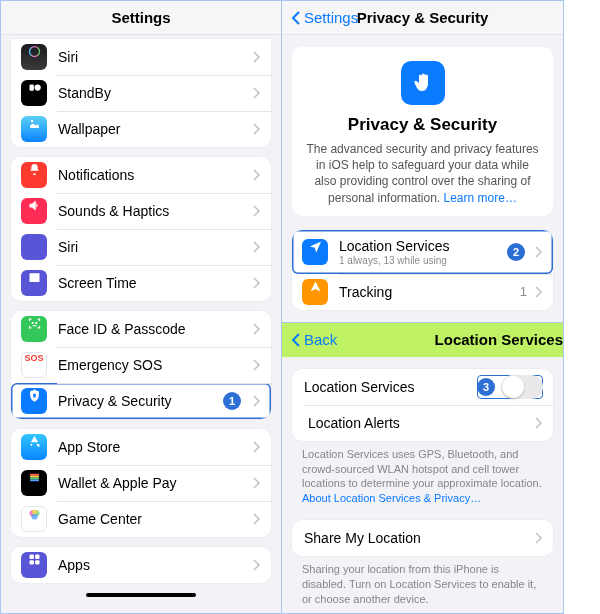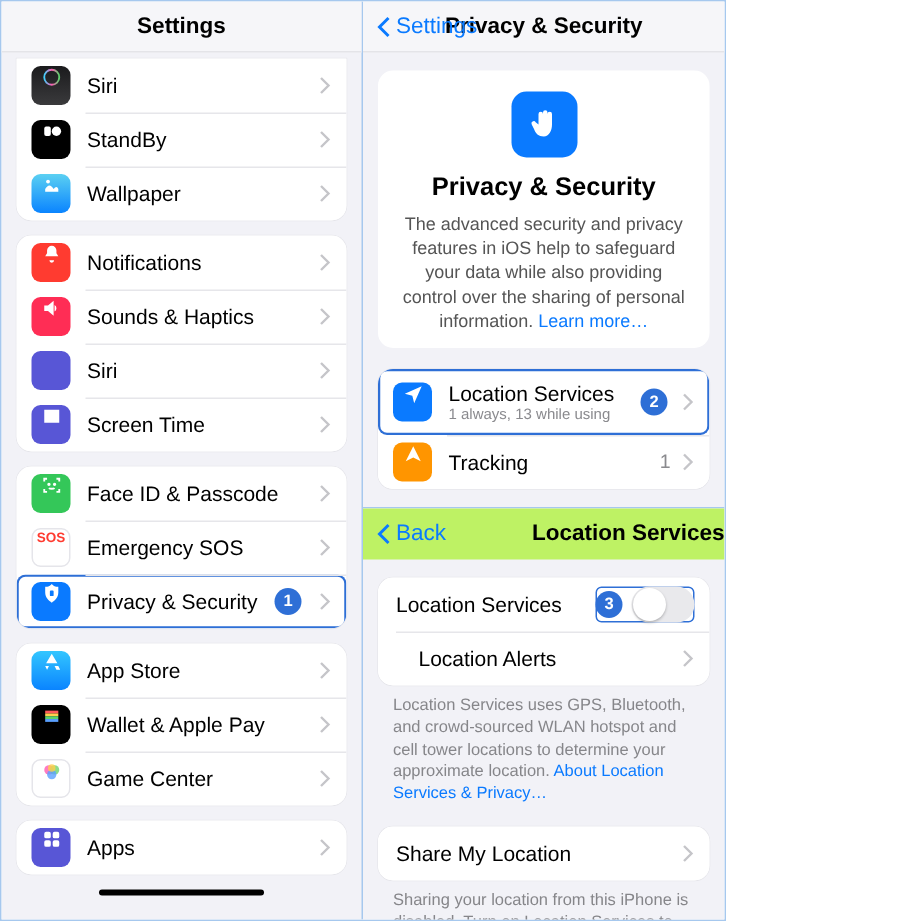--- a/index.html
+++ b/index.html
@@ -1,17 +1,17 @@
 <!DOCTYPE html>
 <html><head>
 <meta charset="utf-8">
 <style>
   * { box-sizing: border-box; margin: 0; padding: 0; font-family: -apple-system, "Helvetica Neue", Arial, sans-serif; }
   body { background:#fff; }
-  .wrap { width:484px; height:614px; border:1px solid #a6c8ee; display:flex; position:relative; overflow:hidden;}
+  .wrap { width:564px; height:614px; border:1px solid #a6c8ee; display:flex; position:relative; overflow:hidden;}
   .col-left { width:50%; border-right:1px solid #a6c8ee; display:flex; flex-direction:column; background:#f2f2f7;}
   .col-right { width:50%; display:flex; flex-direction:column;}
   .panel-top { border-bottom:1px solid #a6c8ee; background:#f2f2f7; }
   .panel-bot { flex:1; background:#f2f2f7; }
   .titlebar { height:34px; display:flex; align-items:center; justify-content:center; position:relative; background:#f6f6f9; border-bottom:1px solid #e4e4e8;}
   .titlebar .title { font-weight:600; font-size:15px; color:#000;}
   .titlebar .back { position:absolute; left:8px; display:flex; align-items:center; color:#0a7aff; font-size:15px; gap:2px;}
   .back svg { width:12px; height:14px;}
   .scroll { overflow:hidden; }
   .group { background:#fff; margin:10px 10px 0 10px; border-radius:10px; box-shadow:0 0 0 0.5px rgba(0,0,0,0.05); overflow:hidden;}
@@ -343,21 +343,21 @@
         <div class="row noicon" style="position:relative;">
           <div class="label" style="margin-left:2px;">Location Services</div>
           <div style="display:flex;align-items:center;gap:6px;" class="hl-out">
             <div class="badge-step" style="position:static;">3</div>
             <div class="toggle">
                 <div class="knob"></div>
               </div>
           </div>
         </div>
         <div class="row noicon">
-          <div class="label" style="margin-left:17px;">Location Alerts</div>
+          <div class="label" style="margin-left:6px;">Location Alerts</div>
           <div class="chev">
               <svg viewBox="0 0 8 12">
                 <path d="M1 1l5 5-5 5" fill="none" stroke="currentColor" stroke-width="1.6"></path>
               </svg>
             </div>
         </div>
       </div>
       <div class="foot"><span>Location Services uses GPS, Bluetooth, and crowd-sourced WLAN hotspot and cell tower locations to determine your approximate location. </span><a class="link">About Location Services &amp; Privacy…</a></div>
 
       <div class="group">

